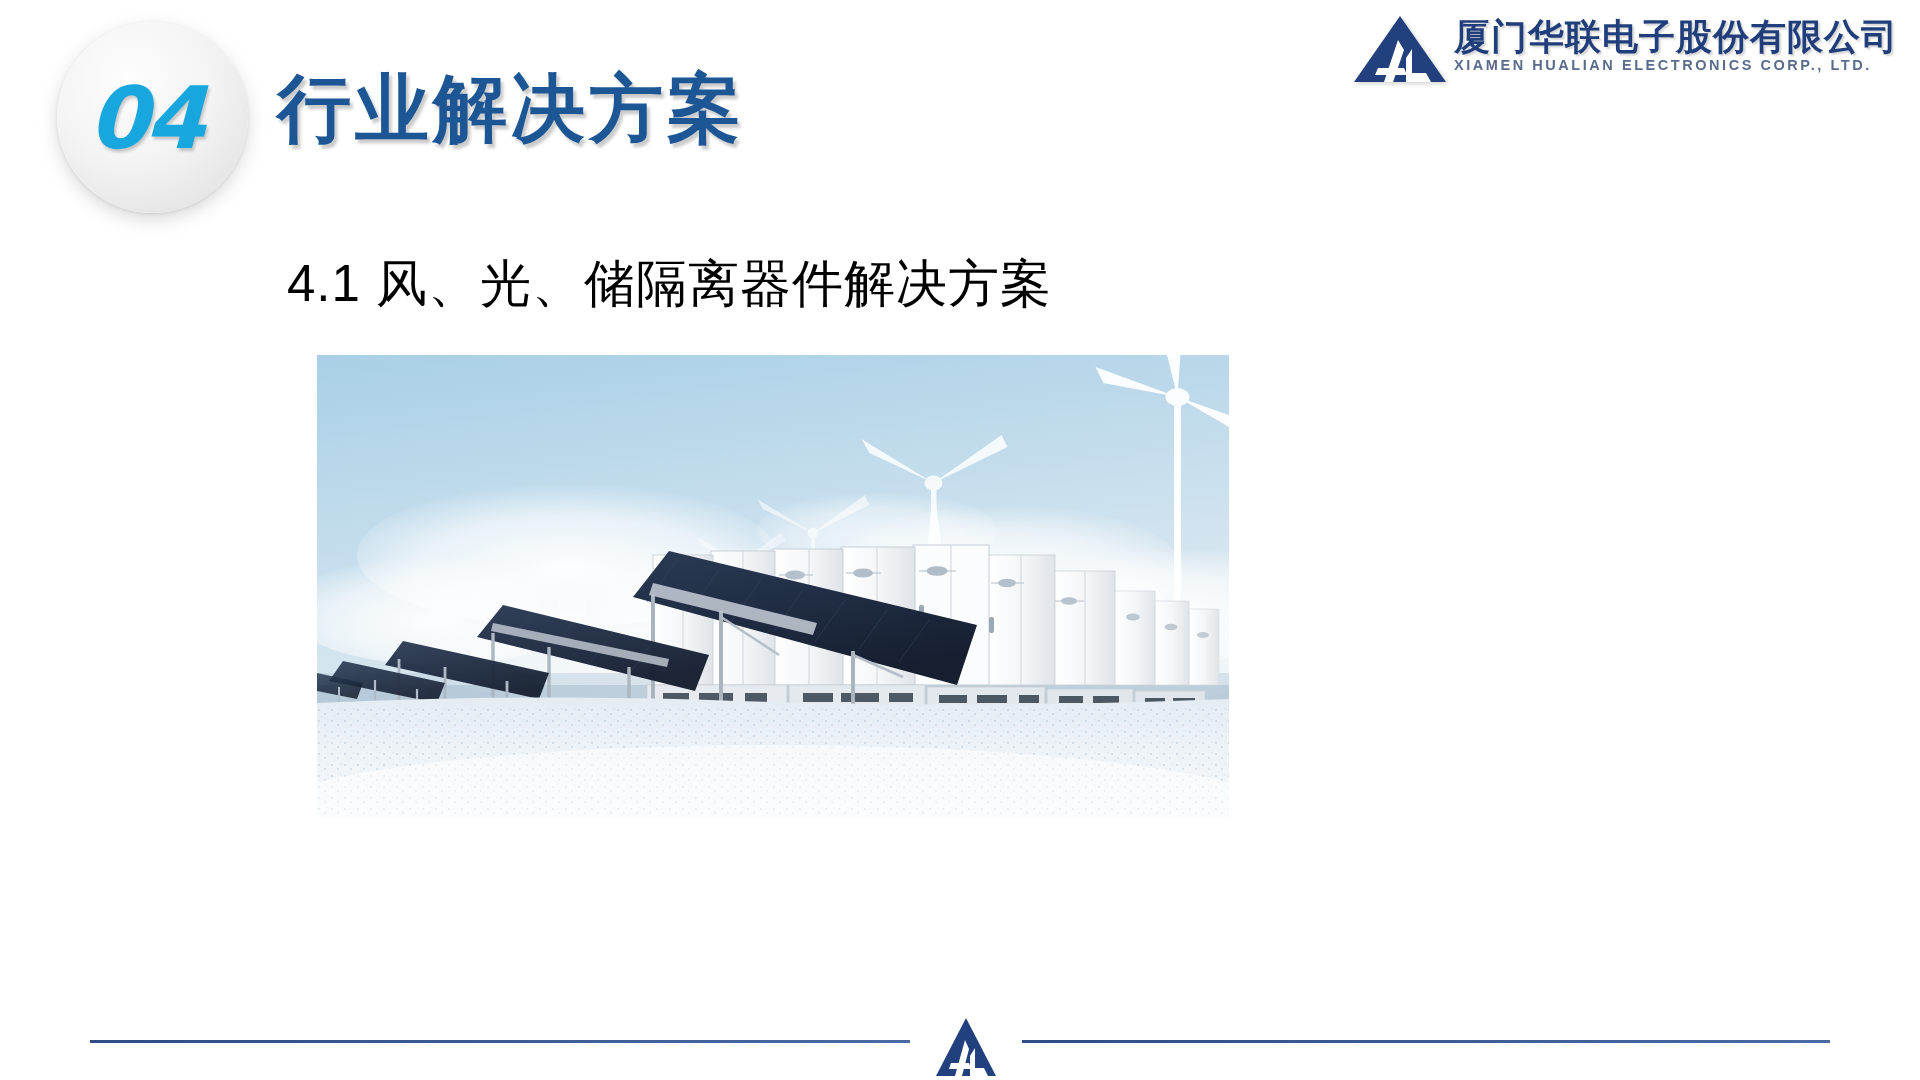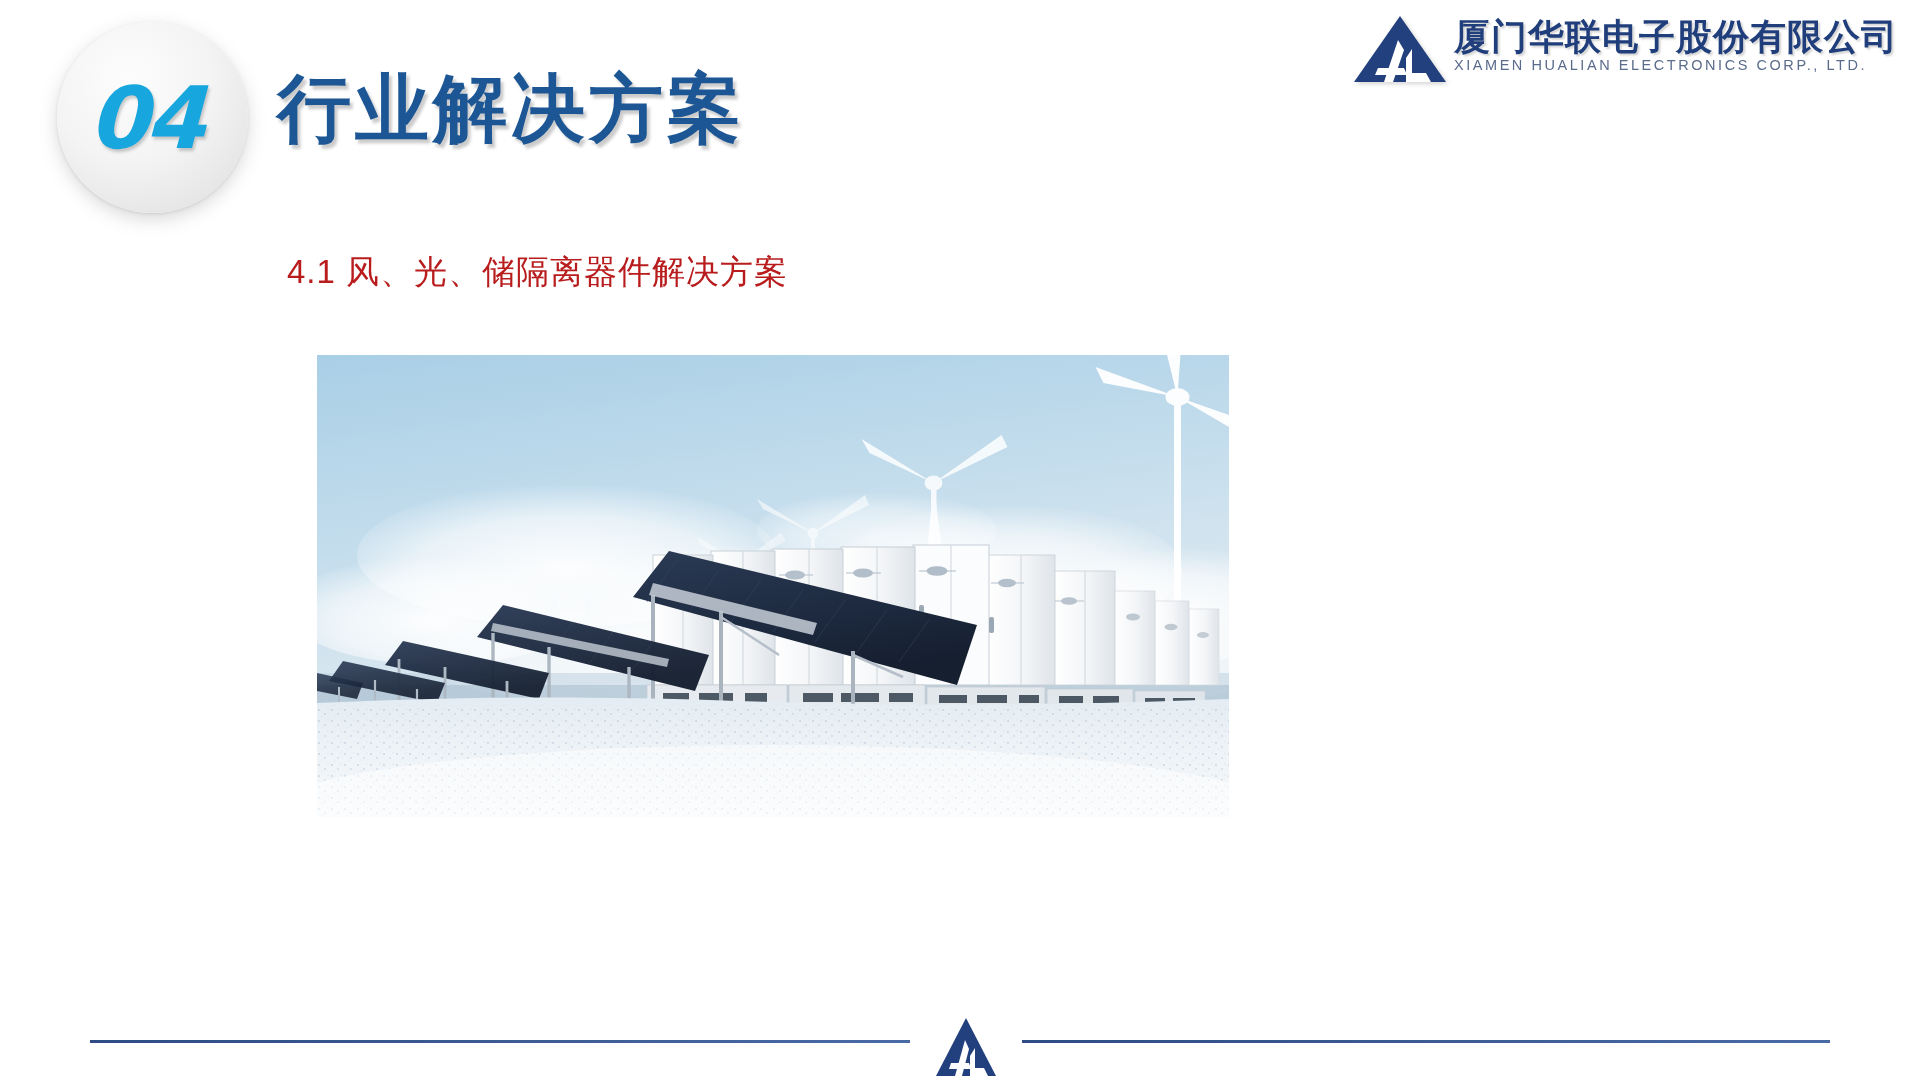--- a/index.html
+++ b/index.html
@@ -87,35 +87,35 @@
     font-size: 36px;
     font-weight: 700;
     color: #1F3E7B;
     letter-spacing: 1px;
     line-height: 1.05;
     white-space: nowrap;
     text-shadow: 2px 2px 2px rgba(150,150,150,0.4);
   }
   .logo-en {
     font-size: 14.5px;
-    font-weight: 400;
+    font-weight: 700;
     color: #5A6B8C;
     letter-spacing: 2.55px;
     line-height: 1.1;
     margin-top: 2px;
     white-space: nowrap;
   }
 
   
   .subtitle {
     position: absolute;
     left: 287px;
     top: 250px;
-    font-size: 33px;
-    color: #b91c1c;
+    font-size: 51px;
+    color: #000000;
     letter-spacing: 1px;
     white-space: nowrap;
   }
 
   
   .photo-frame {
     position: absolute;
     left: 317px;
     top: 355px;
     width: 912px;

